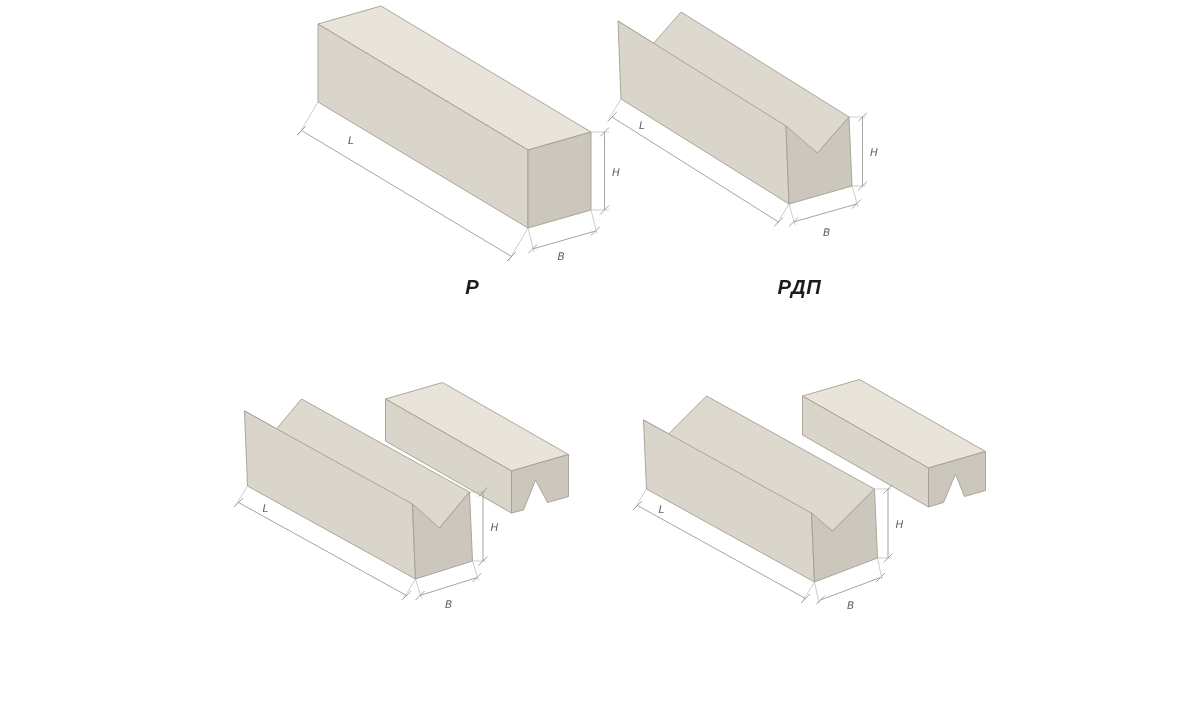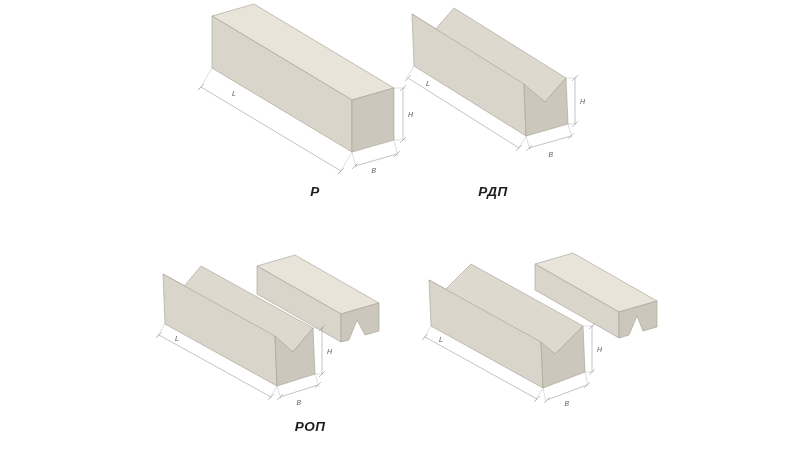--- a/index.html
+++ b/index.html
@@ -159,16 +159,15 @@
         <line class="ext-line" x1="190" y1="132" x2="193" y2="146"></line>
         <line class="dim-line" x1="152" y1="160" x2="192" y2="145"></line>
         <line class="tick" x1="149" y1="163" x2="155" y2="157"></line>
         <line class="tick" x1="189" y1="148" x2="195" y2="142"></line>
         <text class="dim" x="172" y="166" text-anchor="middle">B</text>
       </g>
     </svg>
   </div>
 
   <div class="caption" style="left:250px;top:184px">Р</div>
-  <div class="caption" style="left:428px;top:184px">РДП</div>
-  <div class="caption" style="left:245px;top:419px">РОП</div>
+  <div class="caption" style="left:468px;top:184px">РДП</div>
 
 </div>
 
 </body></html>

